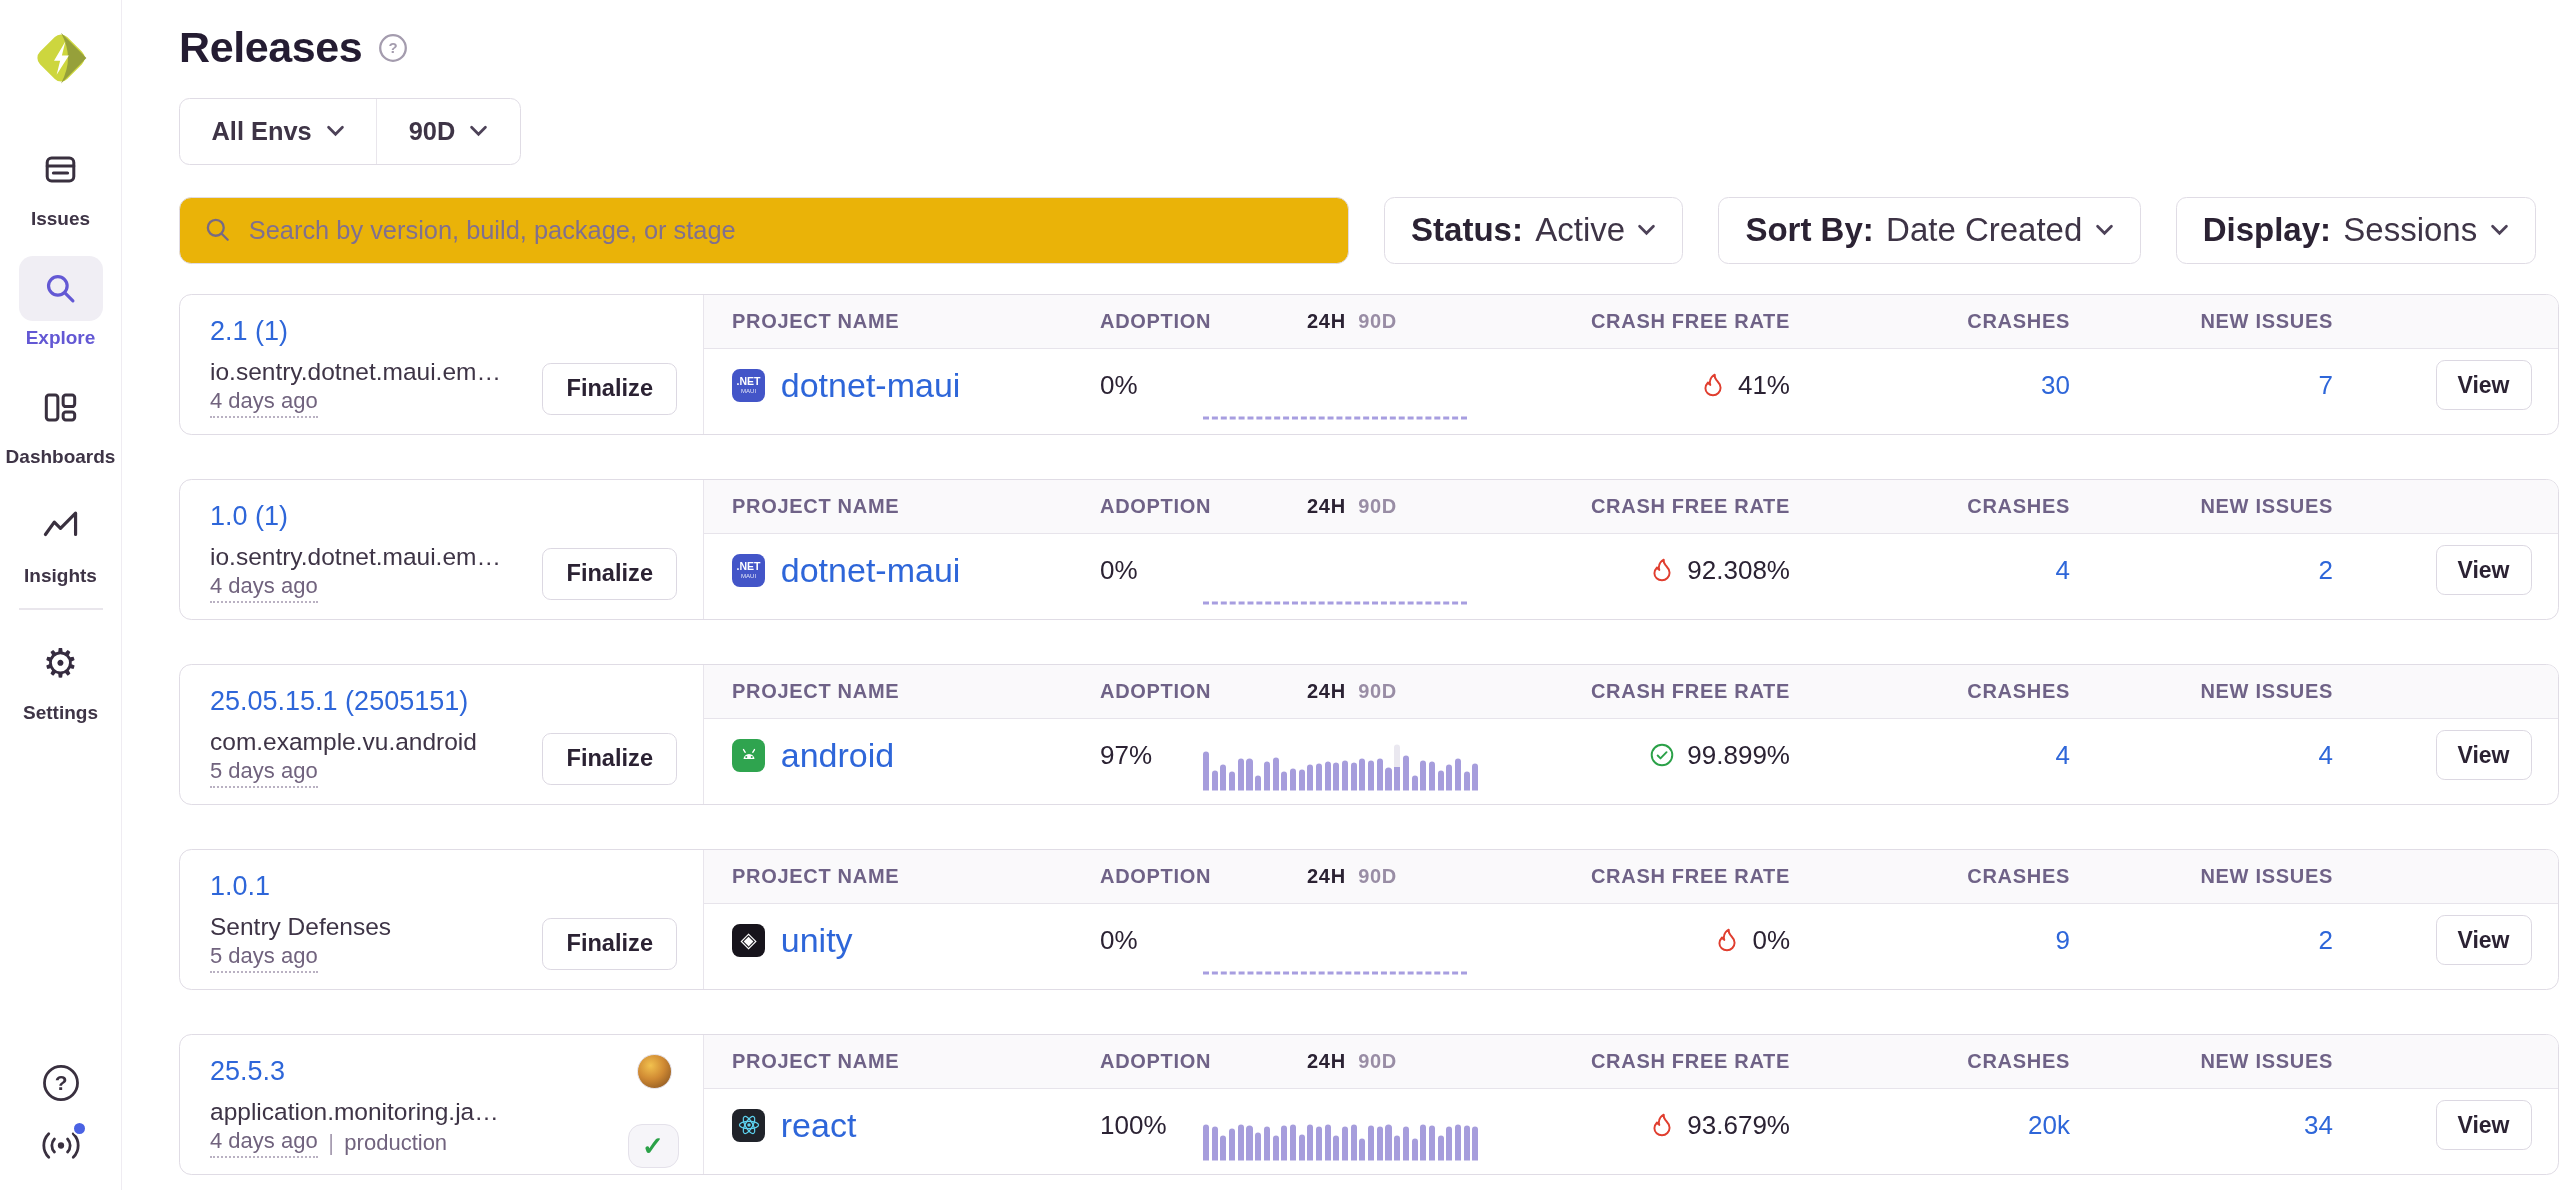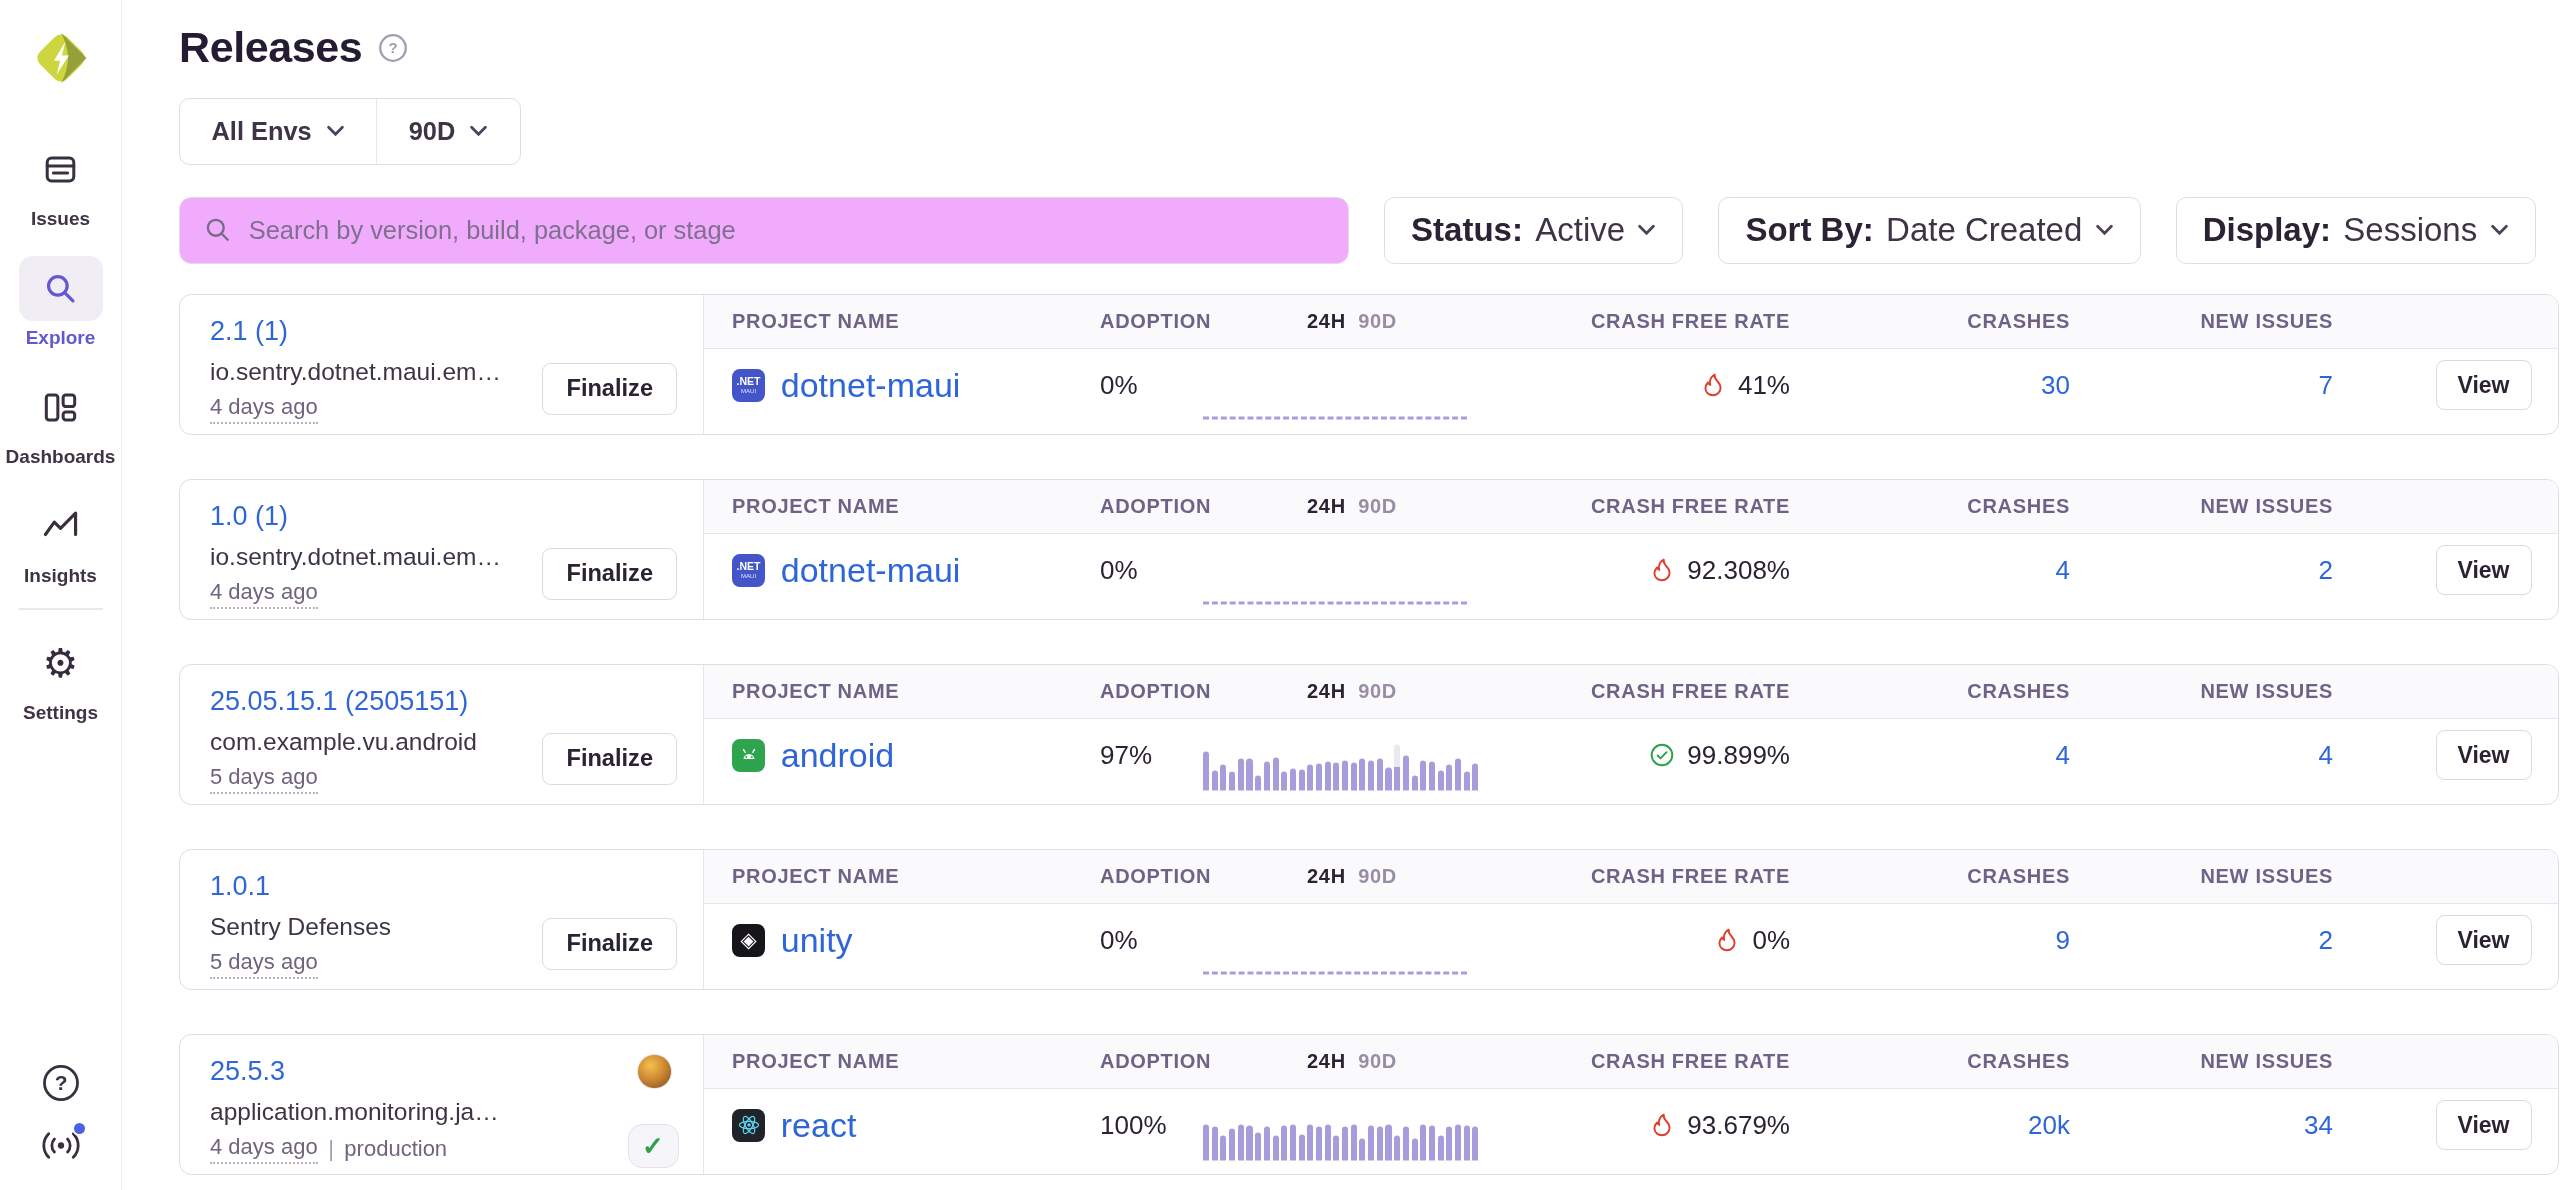--- a/index.html
+++ b/index.html
@@ -29,38 +29,38 @@
   .title-row { display:flex; align-items:center; gap:15.8px; }
   .page-title { font-size:43px; font-weight:700; color:#241C32; letter-spacing:-0.4px; }
 
   .pagefilter-bar { margin-top:26px; display:inline-flex; align-items:stretch; height:67px;
     border:1.8px solid #E0DCE5; border-radius:10.5px; background:#fff; }
   .pf-seg { display:flex; align-items:center; gap:14px; padding:0 31.5px; cursor:pointer;
     font-size:25.4px; font-weight:700; color:#3E3446; }
   .pf-seg + .pf-seg { border-left:1.8px solid #E9E6EC; }
 
   .search-row { margin-top:31.5px; display:flex; gap:35px; margin-right:23px; }
-  .search-box { flex:1; height:67px; border:1.8px solid #E0DCE5; border-radius:12.3px; background:#f0abfc;
+  .search-box { flex:1; height:67px; border:1.8px solid #E0DCE5; border-radius:12.3px; background:#eab308;
     display:flex; align-items:center; padding:0 23px; gap:15.8px; }
   .search-box input { border:none; outline:none; flex:1; font-size:25.4px; color:#3E3446;
     font-family:"Liberation Sans", sans-serif; background:transparent; }
   .search-box input::placeholder { color:#80708F; }
   .dd-btn { height:67px; border:1.8px solid #E0DCE5; border-radius:10.5px; background:#fff;
     display:flex; align-items:center; gap:12.3px; padding:0 26px; cursor:pointer;
     font-size:33px; color:#3E3446; white-space:nowrap; }
   .dd-btn b { font-weight:700; color:#2B2233; }
 
   
   .card { margin-top:44px; margin-right:0; height:141px; border:1.8px solid #E0DCE5; border-radius:12.3px;
     display:flex; overflow:hidden; background:#fff; }
   .card.first { margin-top:30px; }
   .meta { position:relative; width:524px; flex:0 0 524px; border-right:1.8px solid #E8E5EC; padding:21px 30px; }
   .version { font-size:27px; font-weight:500; color:#2E66D9; text-decoration:none; cursor:pointer; display:inline-block; }
   .pkg { margin-top:11.4px; font-size:24.5px; color:#3E3446; max-width:377px; white-space:nowrap; overflow:hidden; }
-  .age-row { margin-top:8px; font-size:22px; color:#71637E; display:flex; align-items:center; gap:10.5px;text-align:center; }
+  .age-row { margin-top:2px; font-size:22px; color:#71637E; display:flex; align-items:center; gap:10.5px;text-align:center; }
   .age { border-bottom:2.6px dotted #B9B1C2; padding-bottom:1.8px; cursor:pointer; }
   .env-sep { color:#A79DB1; }
   .btn { background:#fff; border:1.8px solid #DCD8E2; border-radius:8.8px; font-family:"Liberation Sans",sans-serif;
     font-size:23.6px; font-weight:700; color:#2B2233; cursor:pointer; }
   .finalize { position:absolute; right:26px; bottom:19px; padding:11.4px 23px; }
   .avatar { position:absolute; right:31.5px; top:19px; width:35px; height:35px; border-radius:50%;
     background:radial-gradient(circle at 38% 32%, #F2C14E 0%, #D08A33 45%, #7A4A1E 100%);
     border:1.8px solid #E4E1E8; cursor:pointer; }
   .check-pill { position:absolute; right:24.5px; bottom:5.3px; width:51px; height:44px; border-radius:14px;
     background:#F6F5F9; border:1.8px solid #E4E1EA; display:flex; align-items:center; justify-content:center;

